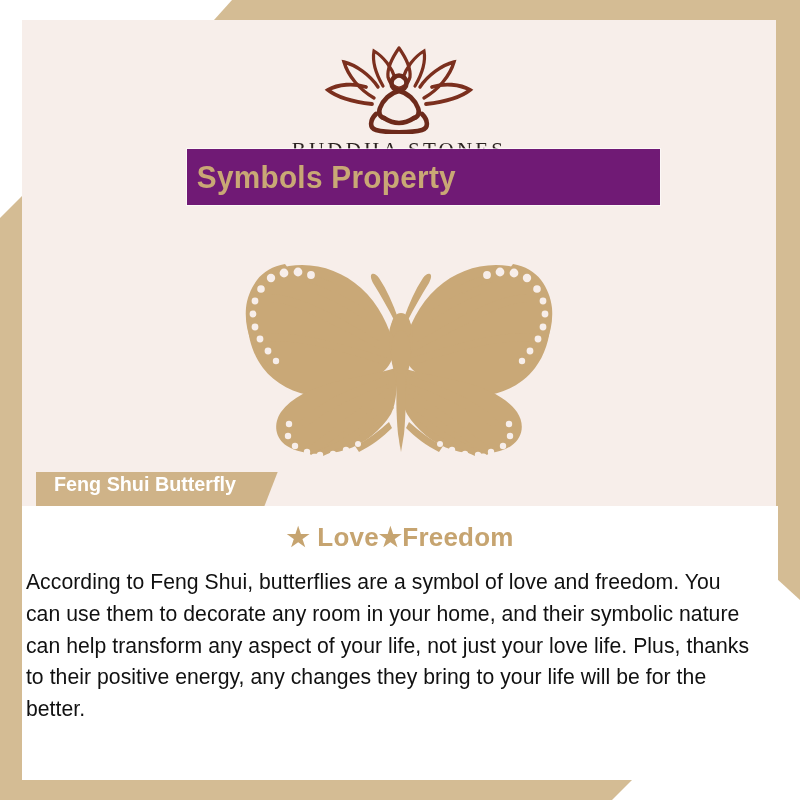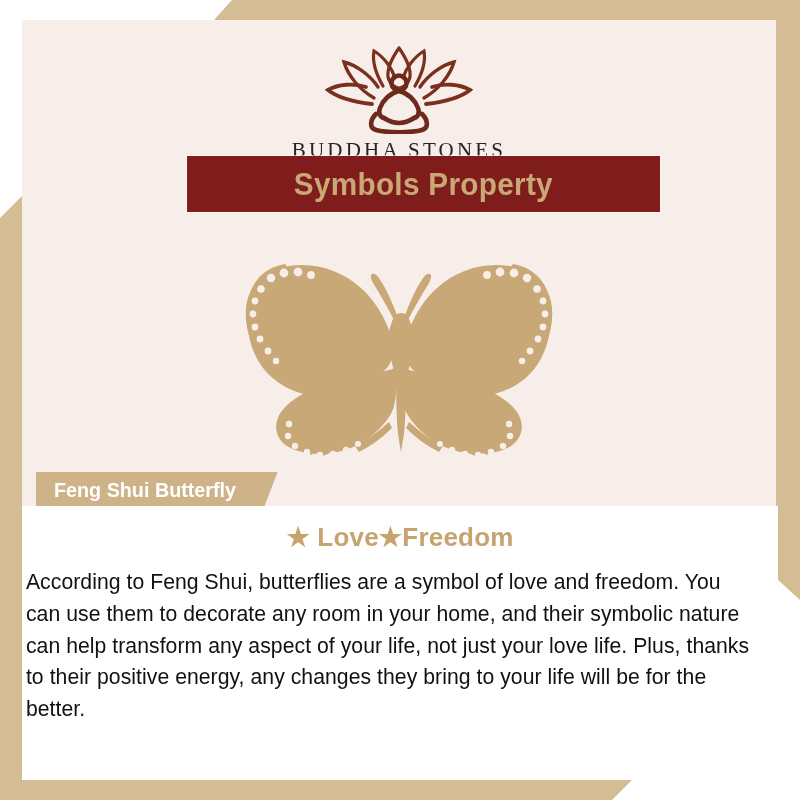--- a/index.html
+++ b/index.html
@@ -80,27 +80,26 @@
     font-size: 21px;
     letter-spacing: 3.2px;
     color: #2b2220;
     font-weight: 400;
   }
 
   
   .title-band {
     position: absolute;
     left: 165px;
-    top: 136px;
+    top: 129px;
     width: 473px;
     height: 56px;
-    background: #7f1d1d;
+    background: #701a75;
     display: flex;
     align-items: center;
-    justify-content: center;
     box-shadow: 0 0 0 1px rgba(255,255,255,0.6);
   }
   .title-text {
     font-family: "Liberation Sans Narrow", "Liberation Sans", sans-serif;
     font-weight: 700;
     font-size: 32px;
     color: #c9a875;
     letter-spacing: 0.3px;
     transform: scaleX(0.93);
     white-space: nowrap;
@@ -121,21 +120,21 @@
   }
 
   
   .tag-banner {
     position: absolute;
     left: 14px;
     top: 452px;
     height: 36px;
     padding: 0 30px 0 18px;
     display: flex;
-    align-items: center;
+    align-items: flex-start;
     background: #cfb388;
     clip-path: polygon(0 0, 100% 0, calc(100% - 14px) 100%, 0 100%);
   }
   .tag-text {
     font-family: "Liberation Sans Narrow", "Liberation Sans", sans-serif;
     font-weight: 700;
     font-size: 21px;
     color: #ffffff;
     white-space: nowrap;
     transform: scaleX(0.94);

